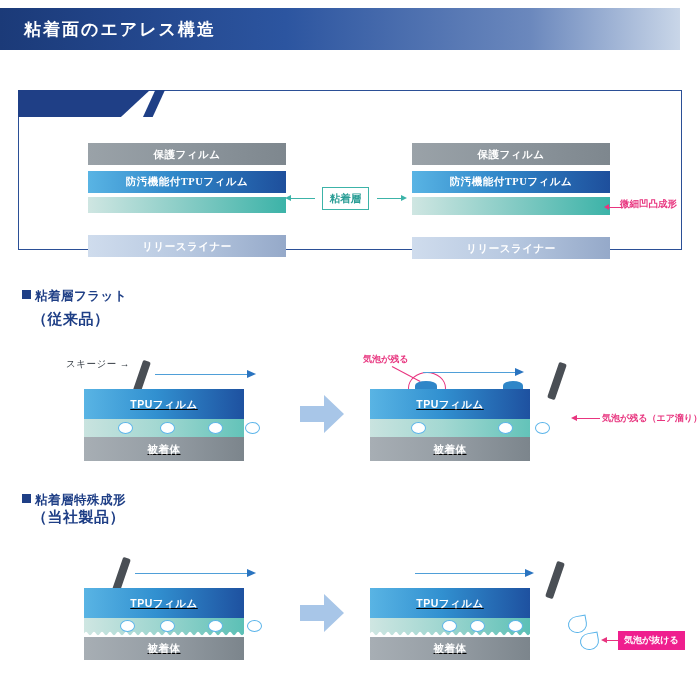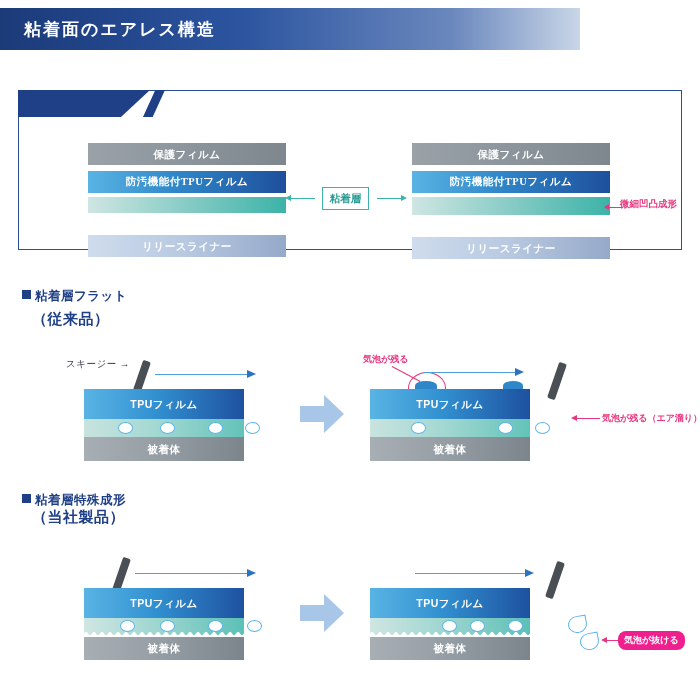--- a/index.html
+++ b/index.html
@@ -5,21 +5,21 @@
   html,body{margin:0;padding:0;}
   body{
     width:700px;height:700px;position:relative;background:#ffffff;
     font-family:"Liberation Sans","DejaVu Sans",sans-serif;
     -webkit-font-smoothing:antialiased;overflow:hidden;
   }
   .page{position:absolute;inset:0;}
 
   
   .header{
-    position:absolute;left:0;top:8px;width:580px;height:42px;
+    position:absolute;left:0;top:8px;width:680px;height:42px;
     background:linear-gradient(90deg,#1b3a78 0%,#22458a 18%,#2c55a0 42%,#6b88bd 78%,#c9d6e8 100%);
   }
   .header-title{
     position:absolute;left:24px;top:10px;
     color:#ffffff;font-size:17px;font-weight:bold;letter-spacing:2px;
   }
 
   
   .frame{
     position:absolute;left:18px;top:90px;width:664px;height:160px;
@@ -74,21 +74,21 @@
   .micro-arrow-head{position:absolute;left:604px;top:204px;width:0;height:0;
     border-top:3.5px solid transparent;border-bottom:3.5px solid transparent;border-right:5px solid #e8357f;}
 
   
   .sec-head{position:absolute;color:#1f3f86;font-size:12.5px;font-weight:bold;letter-spacing:.5px;}
   .sec-sub{position:absolute;color:#1f3f86;font-size:15px;font-weight:bold;letter-spacing:.5px;}
   .sq{display:inline-block;width:9px;height:9px;background:#1f3f86;margin-right:4px;vertical-align:1px;}
 
   
   .panel{position:absolute;}
-  .sheet{position:absolute;width:160px;}
+  .sheet{position:absolute;width:160px;text-decoration:underline;}
   .s-tpu{
     height:30px;background:linear-gradient(90deg,#59b4e4 0%,#3190d0 45%,#1e51a0 100%);
     color:#fff;font-size:10.5px;font-weight:bold;text-align:center;line-height:30px;letter-spacing:.5px;
   }
   .s-adh{position:relative;height:18px;background:linear-gradient(90deg,#cfe6e2 0%,#9fd6d0 45%,#5cc0b6 100%);}
   .s-adh.flat{background:linear-gradient(90deg,#c9e3df 0%,#a4d8d2 45%,#63c3b9 100%);}
   .s-sub{height:24px;background:linear-gradient(90deg,#a7aeb4 0%,#959da4 50%,#7c858c 100%);
     color:#fff;font-size:10.5px;font-weight:bold;text-align:center;line-height:24px;letter-spacing:.5px;}
   .bubbles{position:absolute;left:0;top:0;width:100%;height:100%;}
   .bub{position:absolute;width:15px;height:12px;border-radius:50%;background:#ffffff;border:1.4px solid #5ab4ea;box-sizing:border-box;}
@@ -101,21 +101,21 @@
 
   .big-arrow{position:absolute;width:44px;height:38px;}
 
   .sq-label{position:absolute;color:#333a42;font-size:9.5px;letter-spacing:.5px;white-space:nowrap;}
 
   .mag-text{position:absolute;color:#e8357f;font-size:9px;font-weight:bold;white-space:nowrap;}
   .mag-line{position:absolute;border-top:1.2px solid #e8357f;height:0;}
   .mag-head{position:absolute;width:0;height:0;border-top:3.5px solid transparent;border-bottom:3.5px solid transparent;}
   .mag-circle{position:absolute;width:38px;height:32px;border:1.8px solid #e8357f;border-radius:50%;box-sizing:border-box;}
   .mag-badge{position:absolute;background:#ef1f8e;color:#fff;font-size:9px;font-weight:bold;
-    padding:3px 6px;white-space:nowrap;border-radius:8px;}
+    padding:3px 6px;white-space:nowrap;}
   .hump{position:absolute;background:#2f86c8;border-radius:50% 50% 0 0;}
   .escape{position:absolute;width:17px;height:15px;border:1.5px solid #5ab4ea;background:#fff;}
 </style>
 </head>
 <body>
 
 <div class="page">
 
   <div class="header">
     <div class="header-title">粘着面のエアレス構造</div>

